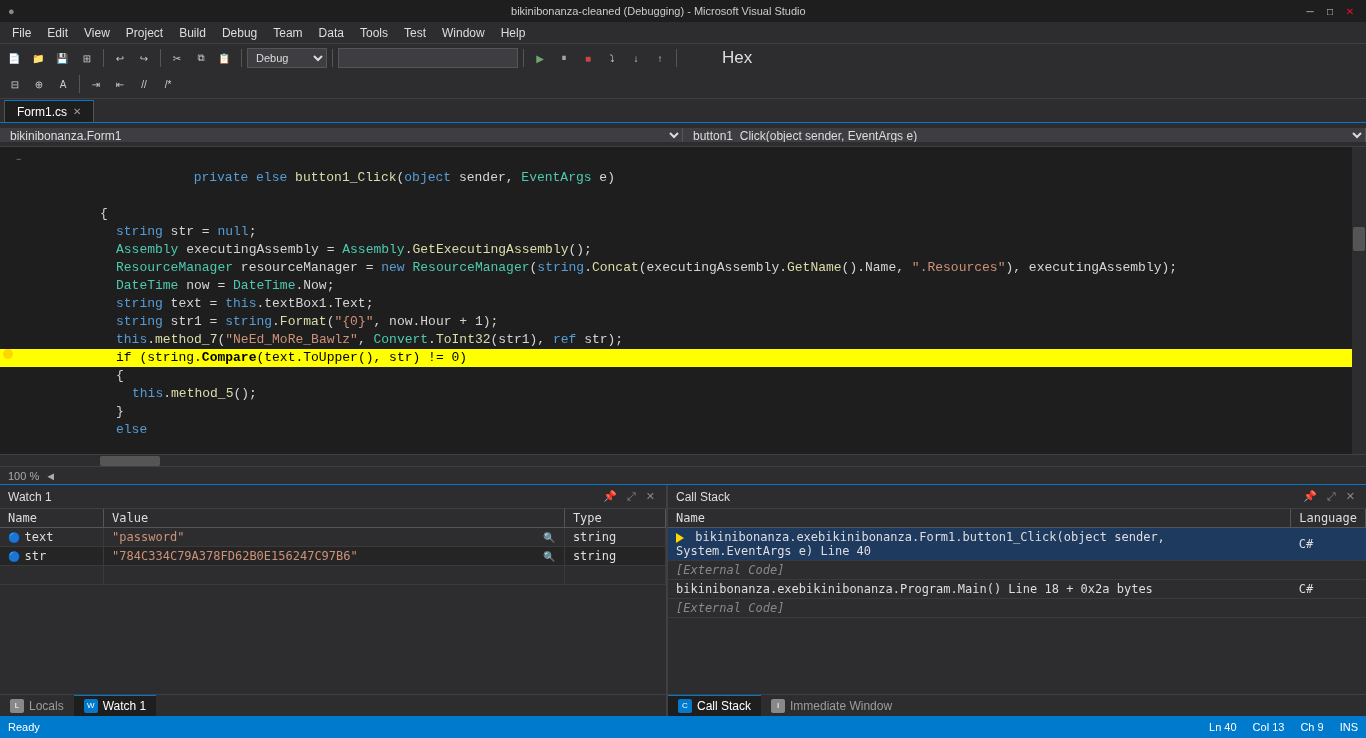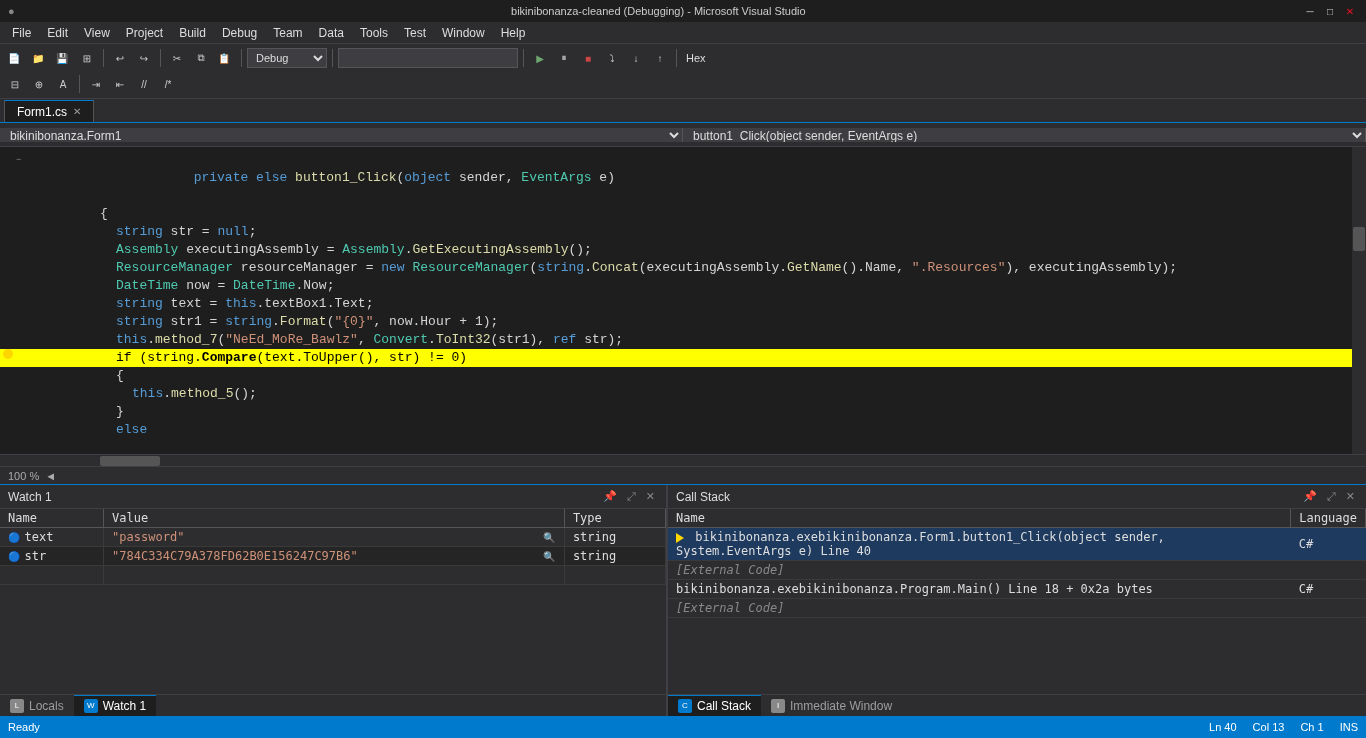--- a/index.html
+++ b/index.html
@@ -426,21 +426,21 @@
       <div class="tb-separator"></div>
       <input class="tb-input" type="text" placeholder="" style="">
       <div class="tb-separator"></div>
       <button class="tb-btn" style="color:#6fa86f;">▶</button>
       <button class="tb-btn">⏸</button>
       <button class="tb-btn" style="color:#c44;">■</button>
       <button class="tb-btn">⤵</button>
       <button class="tb-btn">↓</button>
       <button class="tb-btn">↑</button>
       <div class="tb-separator"></div>
-      <span style="color:#ddd;font-size:11px;padding:0 4px;">Hex</span>
+      <span style="color:#ddd;font-size:17px;padding:0 4px;margin-left:36px;">Hex</span>
     </div>
     <div class="toolbar-row">
       <button class="tb-btn">⊟</button>
       <button class="tb-btn">⊕</button>
       <button class="tb-btn">A</button>
       <div class="tb-separator"></div>
       <button class="tb-btn">⇥</button>
       <button class="tb-btn">⇤</button>
       <button class="tb-btn">//</button>
       <button class="tb-btn">/*</button>
@@ -691,17 +691,17 @@
     </div>
   </div>
 
   <div id="status-bar">
     <div class="status-left">
       <span>Ready</span>
     </div>
     <div class="status-right">
       <span>Ln 40</span>
       <span>Col 13</span>
-      <span>Ch 1</span>
+      <span>Ch 9</span>
       <span>INS</span>
     </div>
   </div>
 </div>
 
 </body></html>

